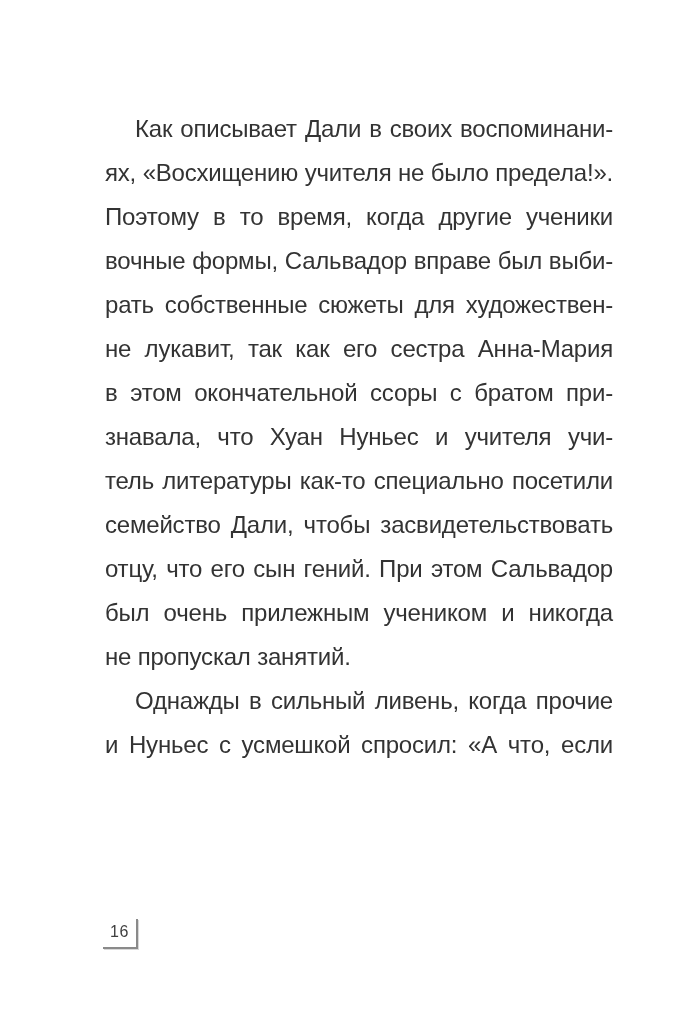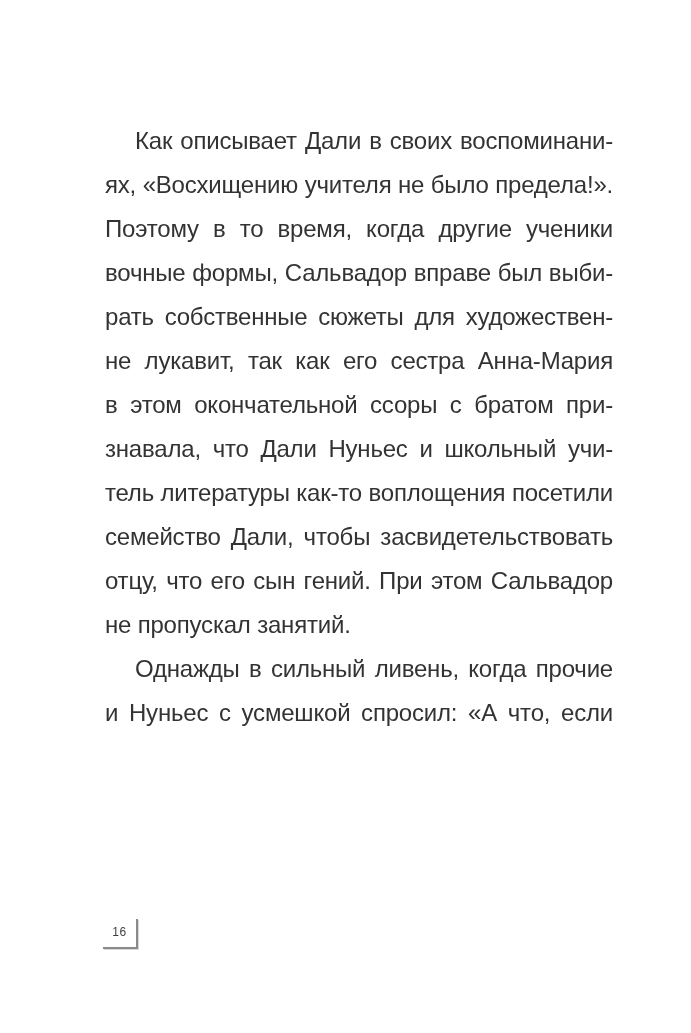--- a/index.html
+++ b/index.html
@@ -15,21 +15,21 @@
     overflow: hidden;
   }
   .page {
     position: absolute;
     inset: 0;
     background: #ffffff;
   }
   .page-text {
     position: absolute;
     left: 105px;
-    top: 119px;
+    top: 107px;
     width: 508px;
     color: #333333;
     font-size: 24px;
     line-height: 44px;
     letter-spacing: -0.2px;
   }
   .line {
     height: 44px;
     text-align: justify;
     text-align-last: justify;
@@ -48,44 +48,45 @@
     width: 33px;
     height: 28px;
     border-right: 2px solid #8a8a8a;
     border-bottom: 2px solid #8a8a8a;
     box-shadow: 1px 1px 0 #d8d8d8;
     display: flex;
     align-items: center;
     justify-content: center;
   }
   .page-number-box span {
-    font-size: 12px;
+    font-size: 16px;
     color: #3f3f3f;
     letter-spacing: 0.5px;
     padding-bottom: 3px;
   }
 </style>
 </head>
 <body>
 
 <div class="page">
 
   <div class="page-text">
 
     <div class="line indent">Как описывает Дали в своих воспоминани-</div>
     <div class="line">ях, «Восхищению учителя не было предела!».</div>
     <div class="line">Поэтому в то время, когда другие ученики</div>
     <div class="line">вочные формы, Сальвадор вправе был выби-</div>
     <div class="line">рать собственные сюжеты для художествен-</div>
     <div class="line">не лукавит, так как его сестра Анна-Мария</div>
     <div class="line">в этом окончательной ссоры с братом при-</div>
-    <div class="line">знавала, что Дали Нуньес и школьный учи-</div>
-    <div class="line">тель литературы как-то воплощения посетили</div>
+    <div class="line">знавала, что Хуан Нуньес и учителя учи-</div>
+    <div class="line">тель литературы как-то специально посетили</div>
     <div class="line">семейство Дали, чтобы засвидетельствовать</div>
     <div class="line">отцу, что его сын гений. При этом Сальвадор</div>
+    <div class="line">был очень прилежным учеником и никогда</div>
     <div class="line endline">не пропускал занятий.</div>
 
     <div class="line indent">Однажды в сильный ливень, когда прочие</div>
     <div class="line">и Нуньес с усмешкой спросил: «А что, если</div>
   </div>
 
   <div class="page-number-box">
     <span>16</span>
   </div>
 

